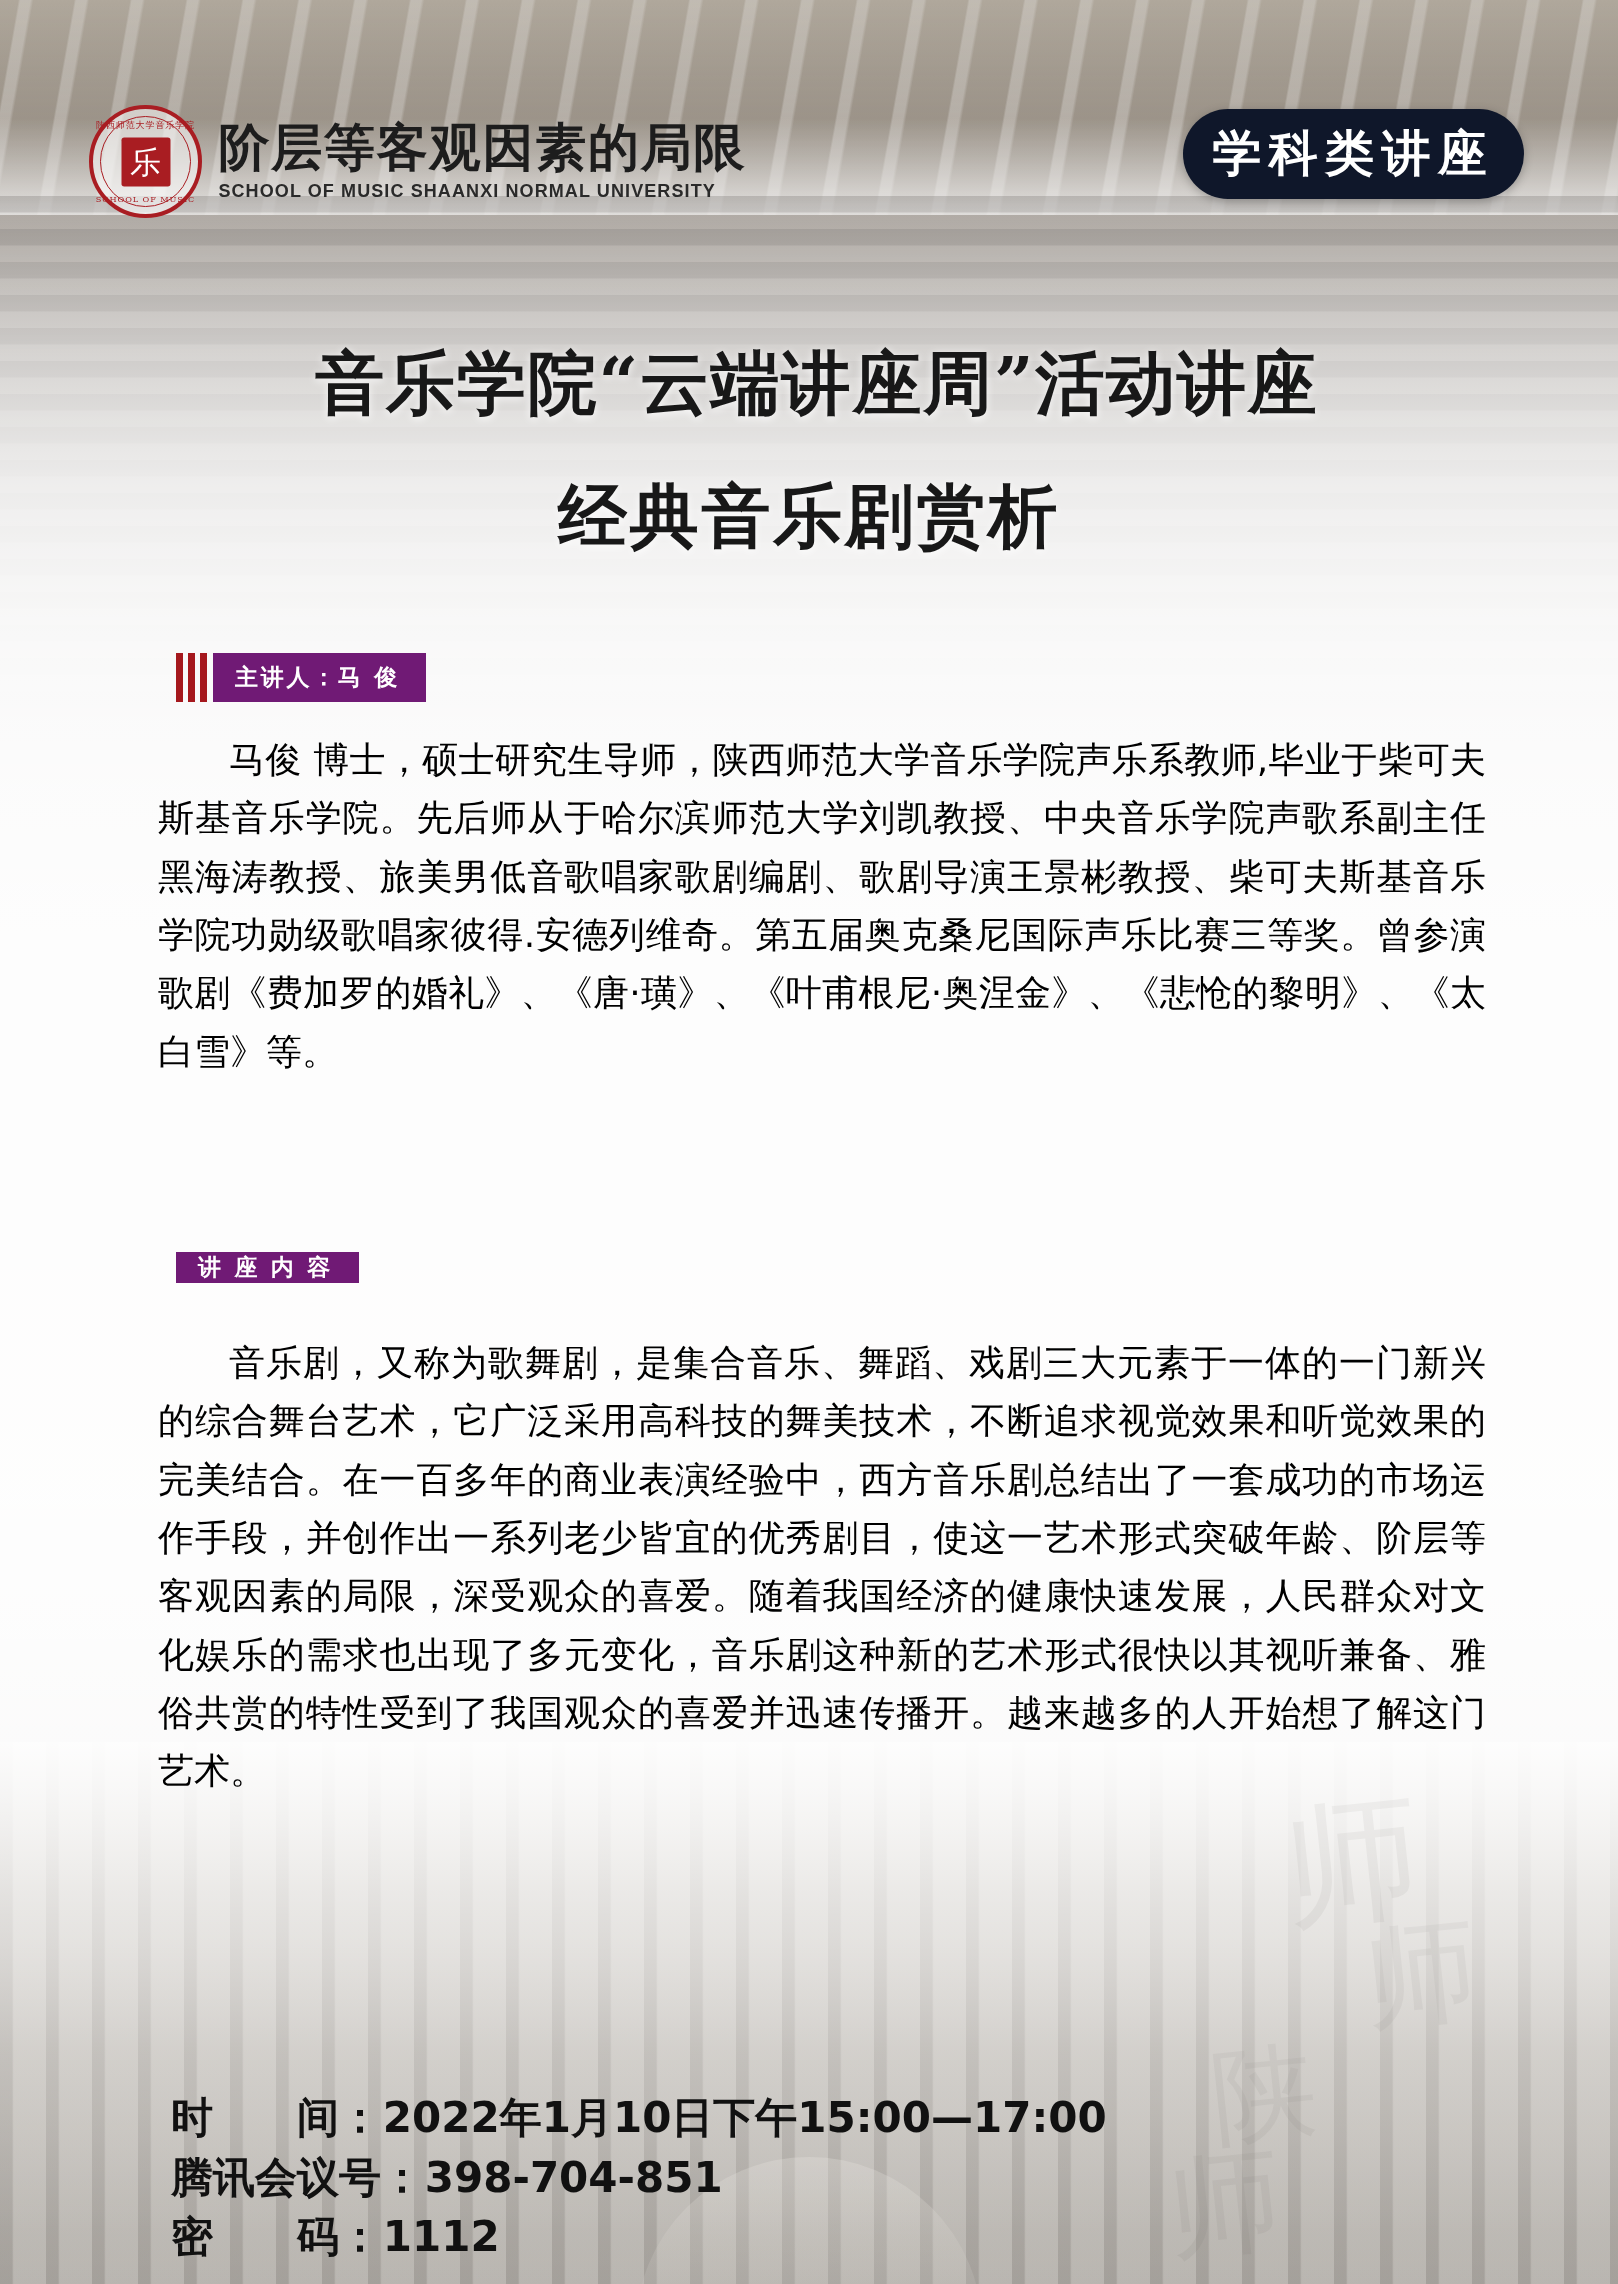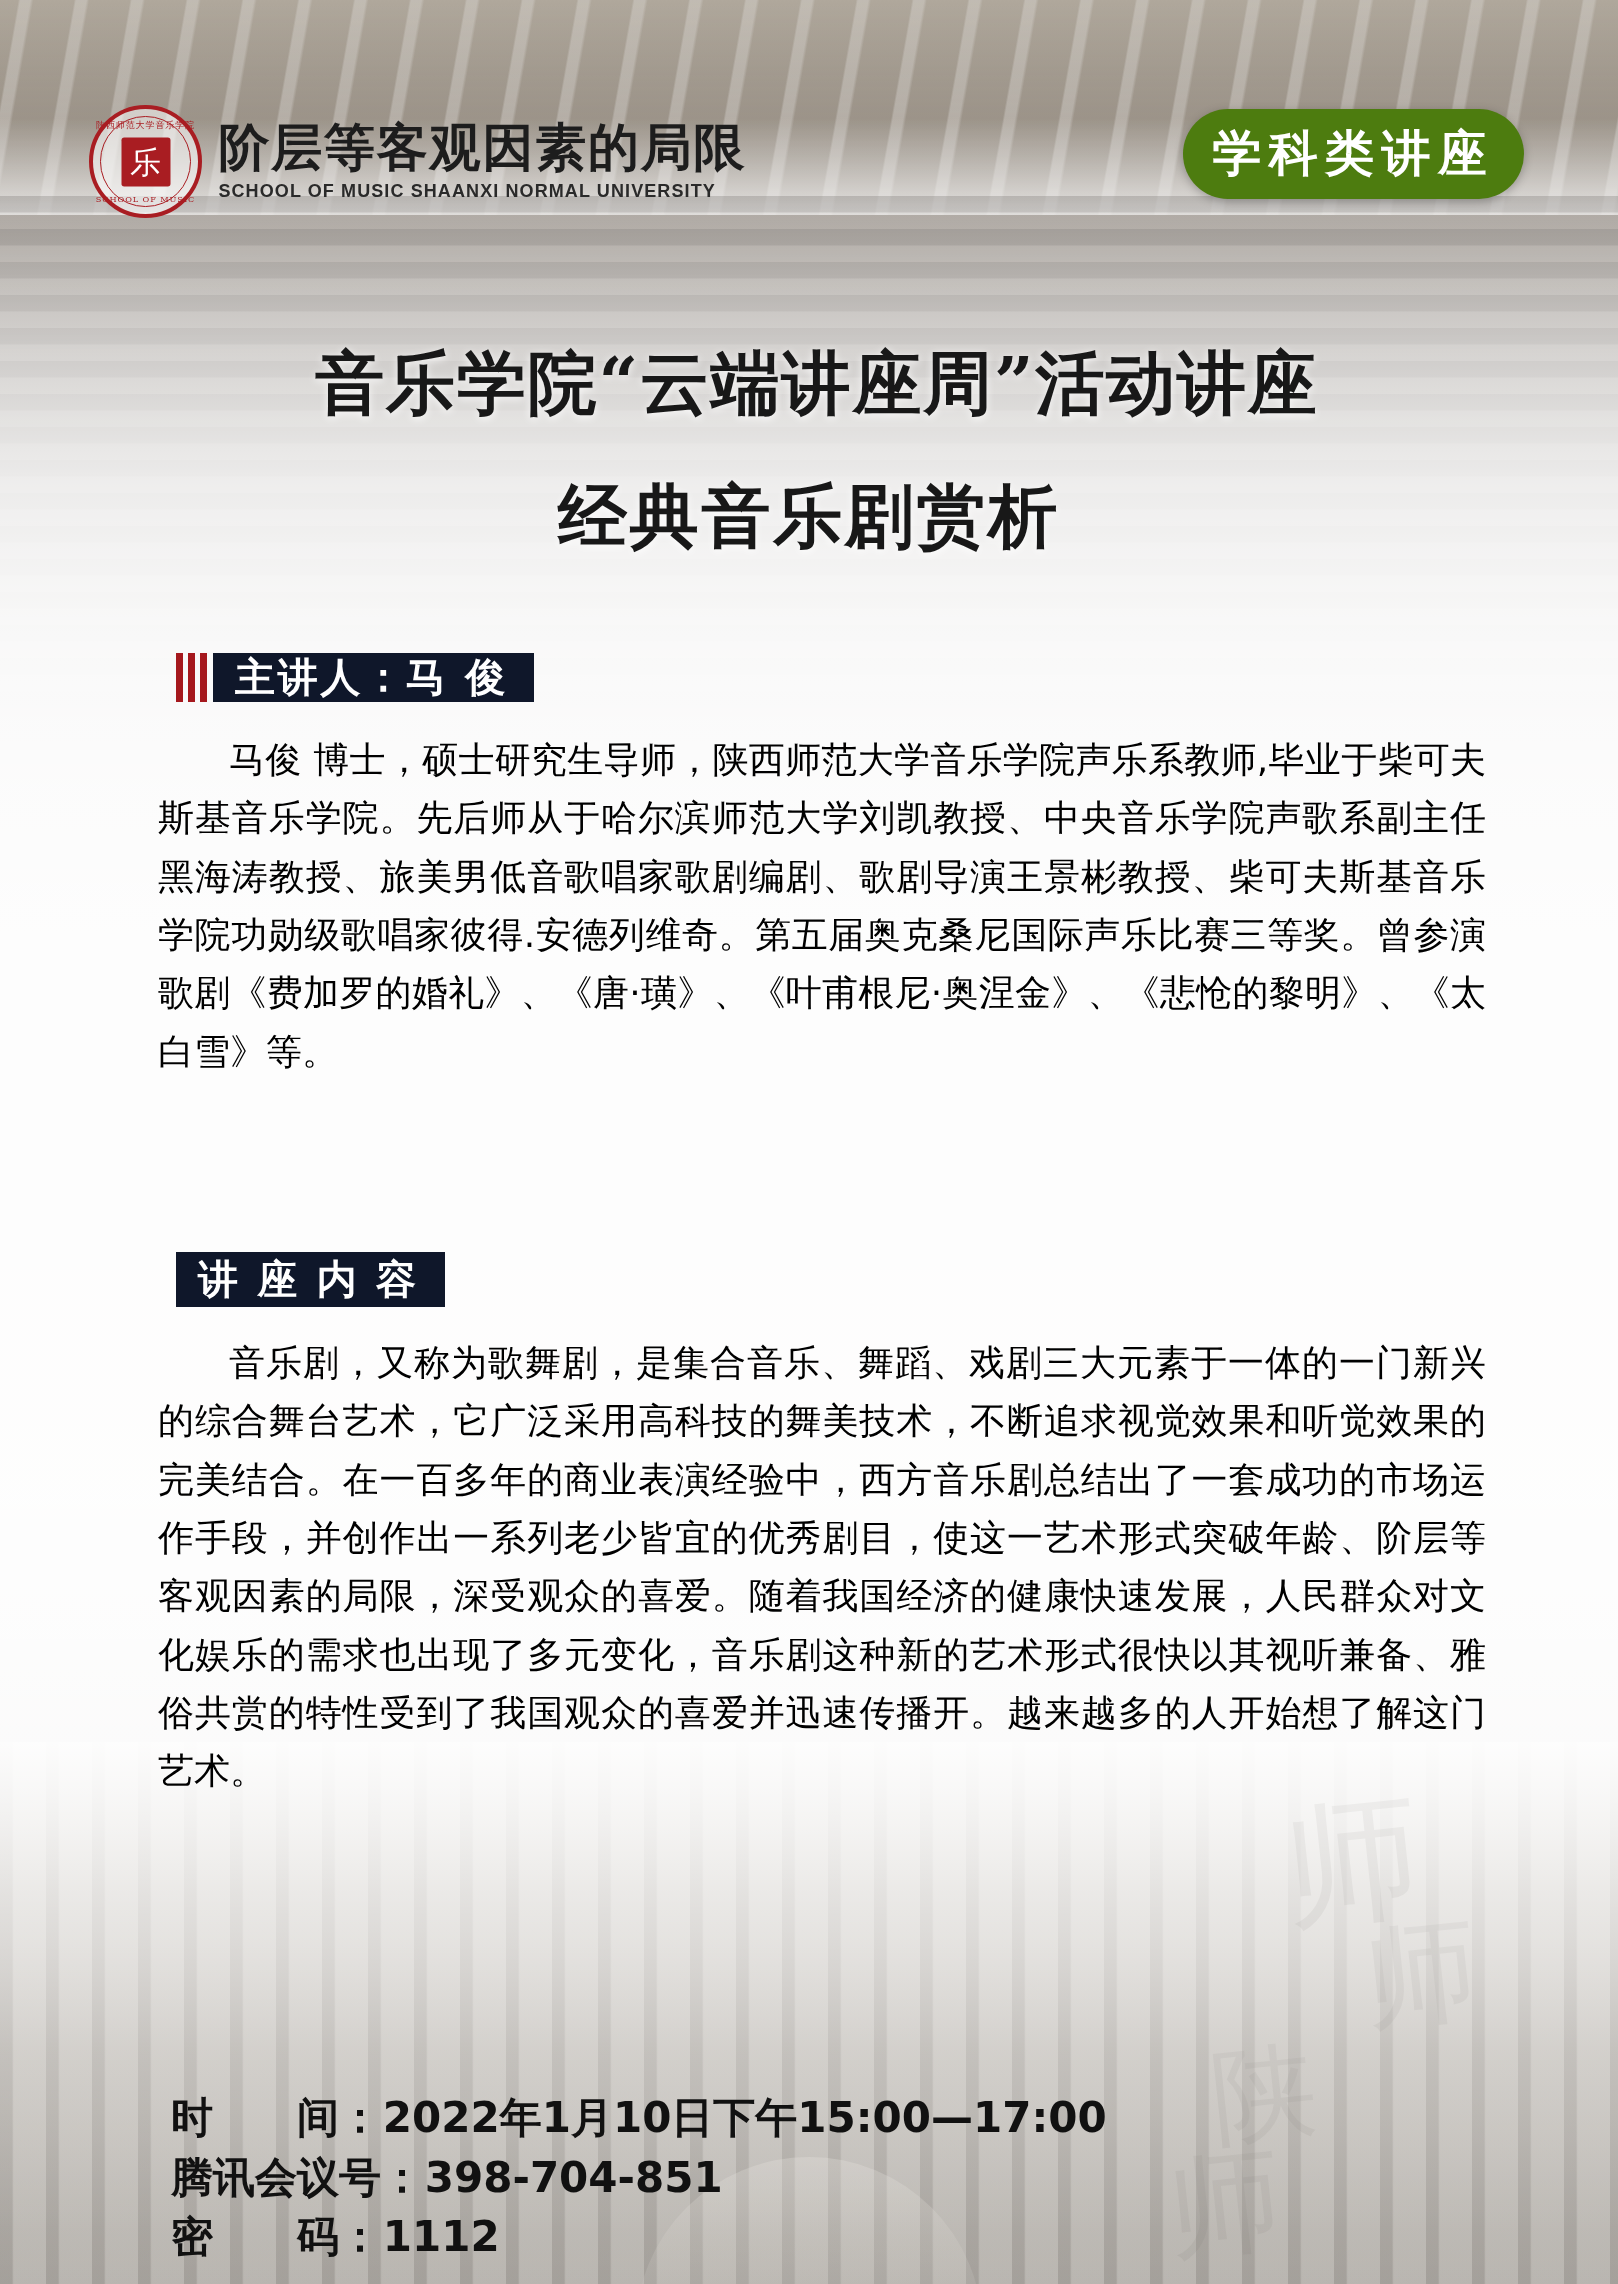--- a/index.html
+++ b/index.html
@@ -233,21 +233,21 @@
     font-size: 18px;
     font-weight: 700;
     color: #2a2a2a;
     letter-spacing: 1.1px;
     white-space: nowrap;
   }
   .badge {
     position: absolute;
     right: 94px;
     top: 3.7px;
-    background: #4d7c0f;
+    background: #0f172a;
     color: #ffffff;
     border-radius: 59px;
     padding: 12px 30px;
     font-family: "DejaVu Serif", serif;
     font-size: 49px;
     font-weight: 700;
     letter-spacing: 7.3px;
     white-space: nowrap;
     box-shadow: 0 2.7px 10px rgba(0,0,0,0.25);
   }
@@ -295,24 +295,24 @@
   }
   .ribbon-bars i {
     display: block;
     width: 6.9px;
     background: #a5181d;
   }
   .ribbon-bars i:nth-child(1) { opacity: 1; }
   .ribbon-bars i:nth-child(2) { opacity: 1; }
   .ribbon-bars i:nth-child(3) { opacity: 1; }
   .ribbon-label {
-    background: #0f172a;
+    background: #701a75;
     color: #fff;
     font-family: "DejaVu Serif", serif;
-    font-size: 40px;
+    font-size: 23px;
     font-weight: 700;
     letter-spacing: 2.7px;
     padding: 0 26.5px 0 22px;
     display: flex;
     align-items: center;
     white-space: nowrap;
   }
   .head-speaker { top: 653px; }
   .head-content { top: 1252px; flex-direction: column; }
 

